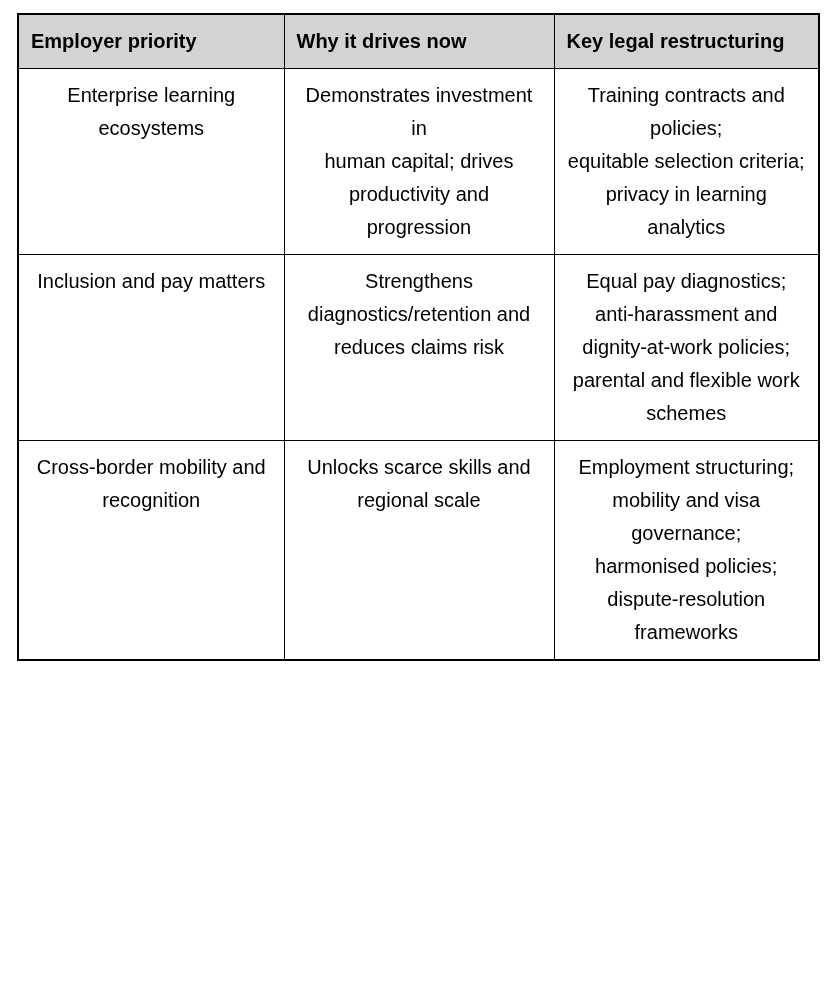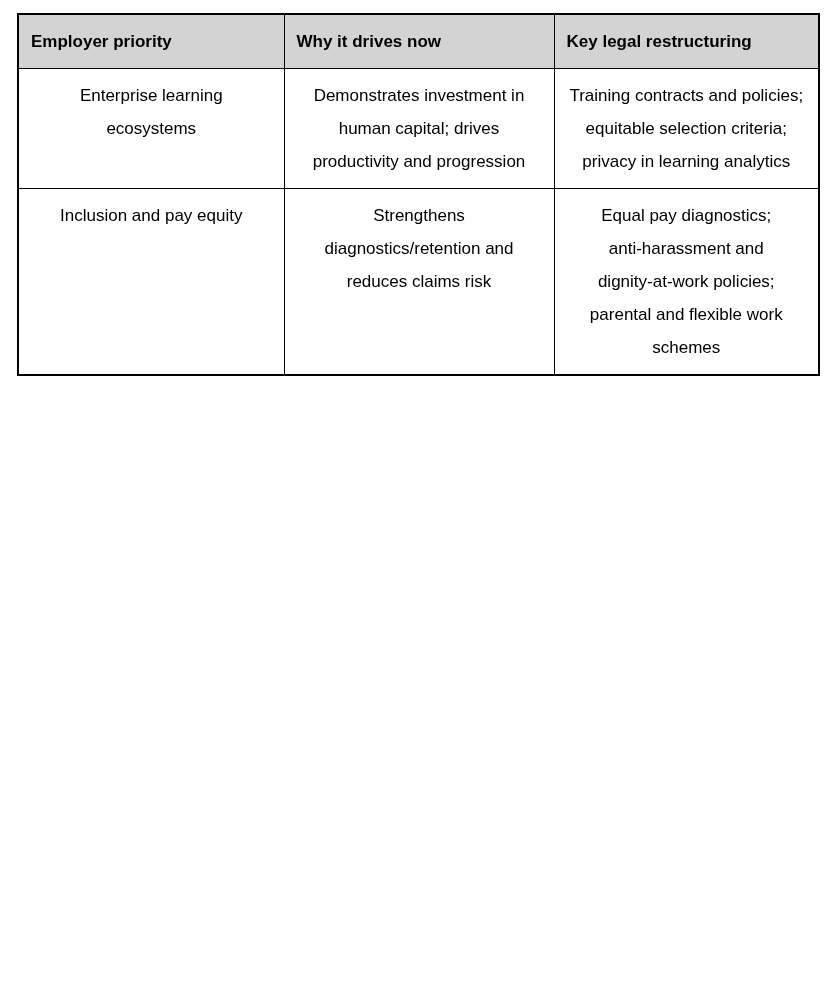--- a/index.html
+++ b/index.html
@@ -20,21 +20,21 @@
   table.grid {
     border-collapse: collapse;
     table-layout: fixed;
     width: 801px;
     border: 2.5px solid var(--border-color, #000000);
   }
   .grid th, .grid td {
     border: 1.5px solid var(--border-color, #000000);
     vertical-align: top;
     text-align: left;
-    font-size: 17px;
+    font-size: 20px;
     line-height: 33px;
     padding: 10px 12px;
     overflow: hidden;
   }
   .grid th {
     background: var(--header-bg, #d3d3d3);
     font-weight: bold;
     white-space: nowrap;
   }
   .grid td {
@@ -65,25 +65,35 @@
         <td>Enterprise learning
 ecosystems</td>
         <td>Demonstrates investment in
 human capital; drives
 productivity and progression</td>
         <td>Training contracts and policies;
 equitable selection criteria;
 privacy in learning analytics</td>
       </tr>
       <tr>
-        <td>Inclusion and pay equity</td>
+        <td>Inclusion and pay matters</td>
         <td>Strengthens
 diagnostics/retention and
 reduces claims risk</td>
         <td>Equal pay diagnostics;
 anti-harassment and
 dignity-at-work policies;
 parental and flexible work
 schemes</td>
       </tr>
+      <tr>
+        <td>Cross-border mobility and
+recognition</td>
+        <td>Unlocks scarce skills and
+regional scale</td>
+        <td>Employment structuring;
+mobility and visa governance;
+harmonised policies;
+dispute-resolution frameworks</td>
+      </tr>
     </tbody>
   </table>
 </div>
 
 </body></html>

